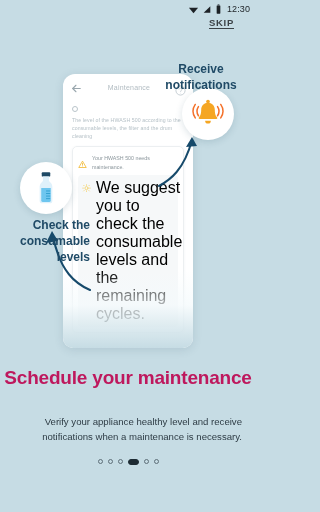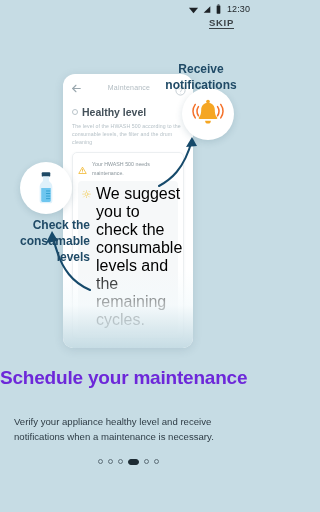--- a/index.html
+++ b/index.html
@@ -93,26 +93,26 @@
     font-size:12px; font-weight:700; color:#1f4a66; line-height:1.32;
   }
   .lbl-notif{ left:151px; top:62px; width:100px; text-align:center; }
   .lbl-cons{ left:6px; top:218px; width:84px; text-align:right; }
 
   .arrow-svg{ position:absolute; z-index:8; overflow:visible; }
 
   
   .headline{
     position:absolute; left:0; right:0; top:366px;
-    font-size:19px; font-weight:700; color:#6d28d9;
+    text-align:center; font-size:19px; font-weight:700; color:#be185d;
     line-height:1.22; letter-spacing:-.2px;
   }
   .subhead{
-    position:absolute; left:14px; right:28px; top:415px;
-    text-align:left; font-size:9.6px; color:#2e3c45; line-height:1.55;
+    position:absolute; left:14px; right:14px; top:415px;
+    text-align:right; font-size:9.6px; color:#2e3c45; line-height:1.55;
   }
 
   
   .dots{
     position:absolute; left:0; right:0; top:459px;
     display:flex; align-items:center; justify-content:center; gap:5px;
   }
   .dot{ width:5px; height:5px; border-radius:50%; border:1px solid #5e6f79; }
   .dot.active{ width:11px; height:5.5px; border-radius:3px; background:#1d2b33; border-color:#1d2b33; }
 </style>
@@ -157,21 +157,20 @@
           <path d="M9.1 9a3 3 0 0 1 5.8 1c0 2-3 2.5-3 4" stroke-linecap="round"></path>
           <circle cx="12" cy="17.5" r=".8" fill="currentColor" stroke="none"></circle>
         </svg>
     </span>
   </div>
 
   <div class="ph-body">
 
     <div class="ph-h1">
       <span class="dot-ring"></span>
-      <span>Healthy level</span>
     </div>
     <div class="ph-sub">The level of the HWASH 500 according to the consumable levels, the filter and the drum cleaning</div>
 
     <div class="ph-card">
       <div class="ph-row">
         <span class="ic">
           <svg width="9" height="9" viewBox="0 0 24 24" fill="none" stroke="#f0b323" stroke-width="2" stroke-linejoin="round">
               <path d="M12 3 L22 20 H2 Z"></path>
               <path d="M12 9v5" stroke-linecap="round"></path>
               <circle cx="12" cy="17" r=".9" fill="#f0b323" stroke="none"></circle>

